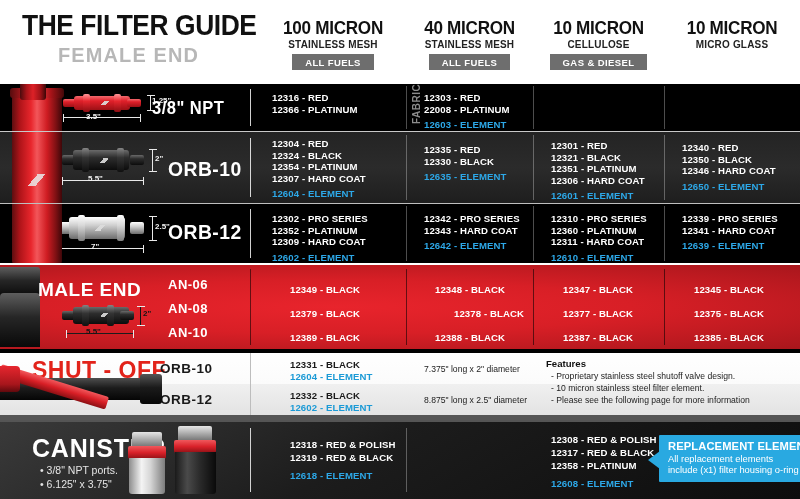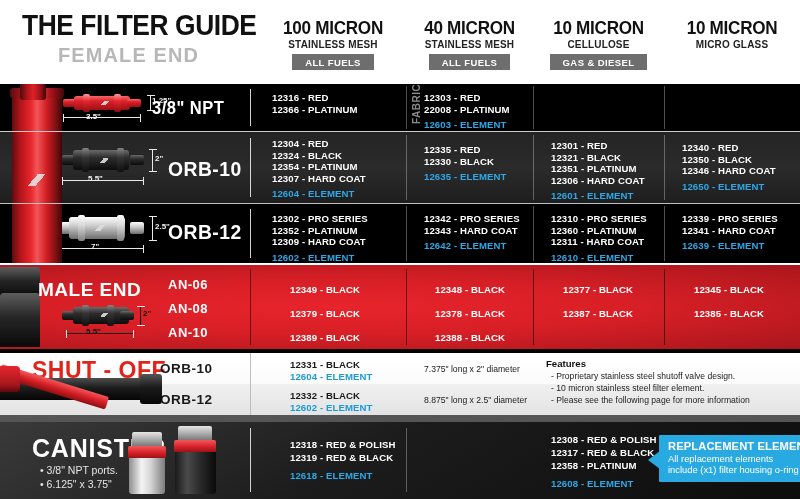--- a/index.html
+++ b/index.html
@@ -396,31 +396,33 @@
     <div class="anlabel" style="left:168px; top:60px;">AN-10</div>
 
     <div class="cell" style="left:290px; top:13px;">
       <div class="pn w" style="line-height:24px;">12349 - BLACK</div>
       <div class="pn w" style="line-height:24px;">12379 - BLACK</div>
       <div class="pn w" style="line-height:24px;">12389 - BLACK</div>
 
     </div>
     <div class="cell" style="left:435px; top:13px;">
       <div class="pn w" style="line-height:24px;">12348 - BLACK</div>
-      <div class="pn w" style="line-height:24px;">12378 - BLACK</div>
+      <div class="pn w" style="line-height:24px;margin-left:19px;">12378 - BLACK</div>
       <div class="pn w" style="line-height:24px;">12388 - BLACK</div>
 
     </div>
     <div class="cell" style="left:563px; top:13px;">
+      <div class="pn w" style="line-height:24px;">12347 - BLACK</div>
       <div class="pn w" style="line-height:24px;">12377 - BLACK</div>
       <div class="pn w" style="line-height:24px;">12387 - BLACK</div>
 
     </div>
     <div class="cell" style="left:694px; top:13px;">
       <div class="pn w" style="line-height:24px;">12345 - BLACK</div>
+      <div class="pn w" style="line-height:24px;">12375 - BLACK</div>
       <div class="pn w" style="line-height:24px;">12385 - BLACK</div>
 
     </div>
   </div>
 
   <div class="sep" style="top:349px; height:4px; background:#000;"></div>
 
   <div class="band white" style="top:353px; height:31px;">
     <div class="vline grey" style="left:250px; top:0; height:31px; background:#bdbdbd;"></div>
     <div class="sectiontag shutoff" style="left:32px; top:4px;">SHUT - OFF</div>

